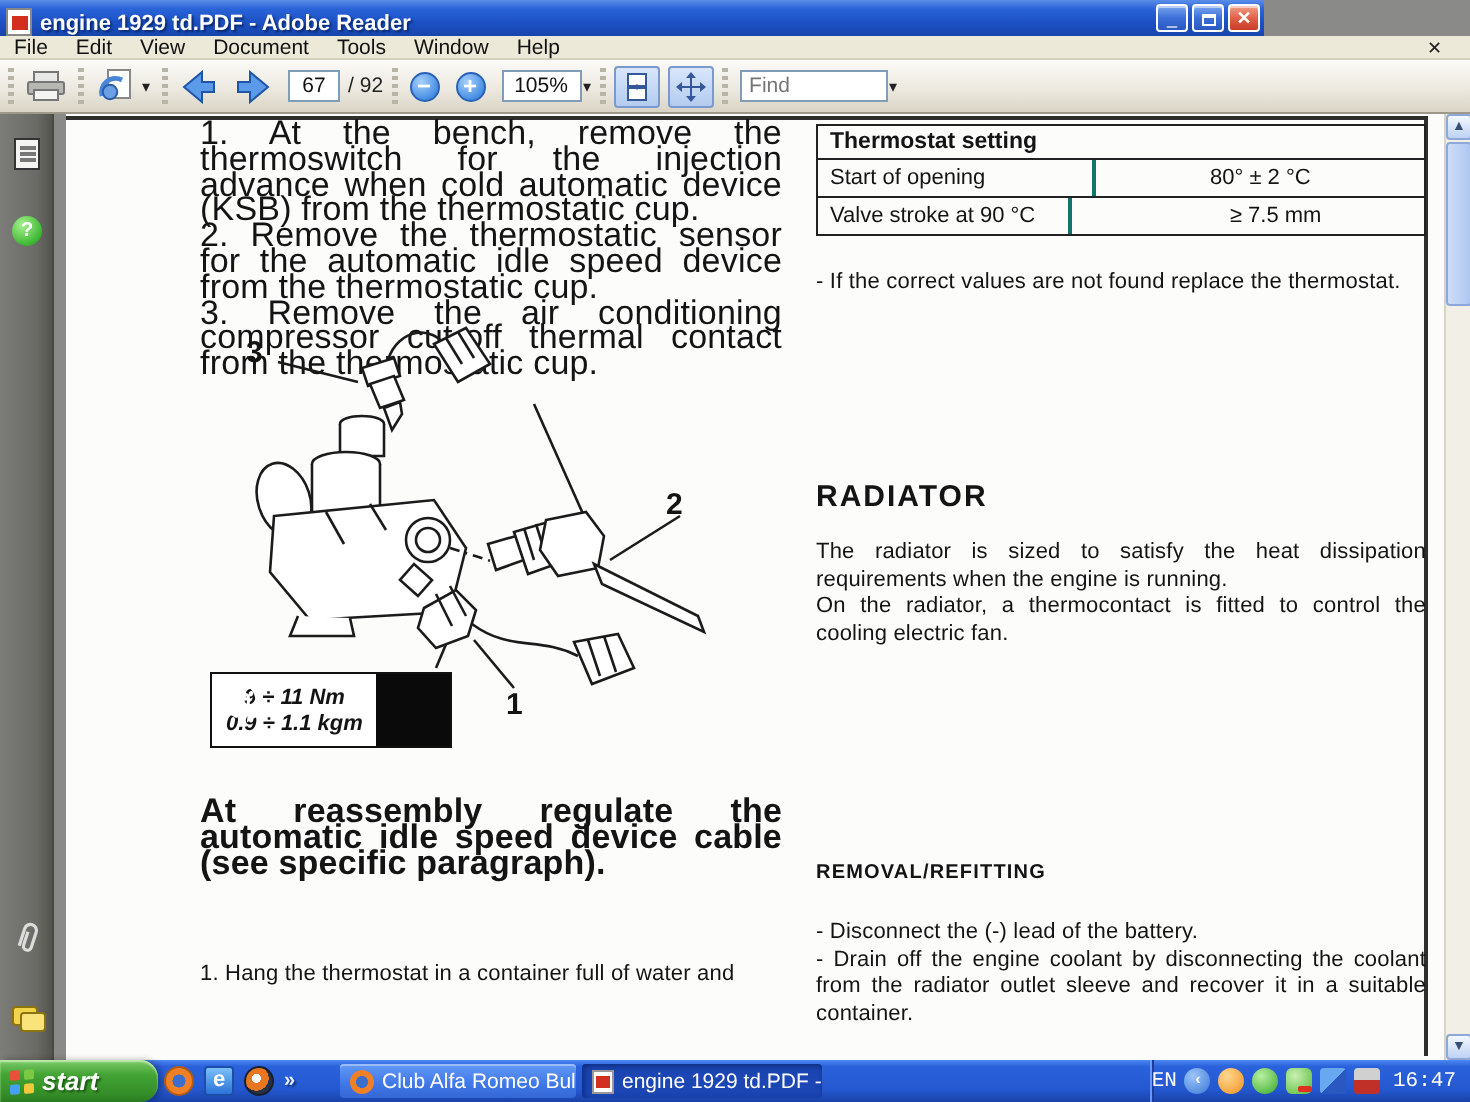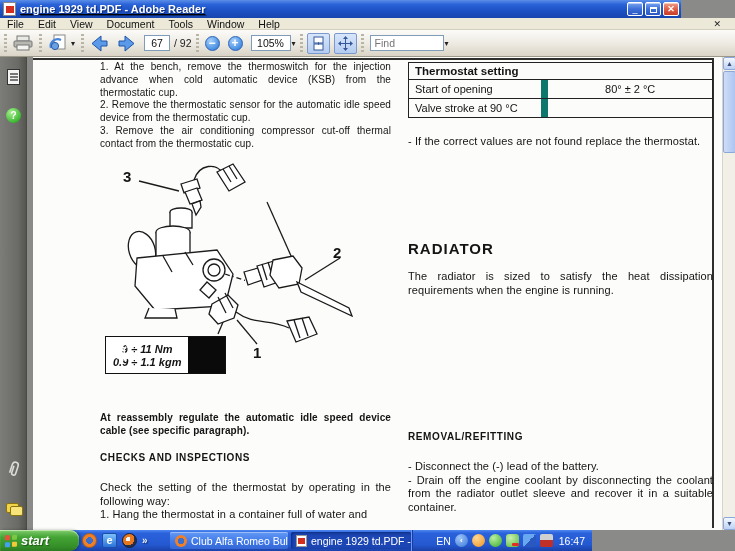--- a/index.html
+++ b/index.html
@@ -1,23 +1,23 @@
 <!DOCTYPE html>
 <html><head>
 <meta charset="utf-8">
 <style>
   * { margin:0; padding:0; box-sizing:border-box; }
   html,body { width:735px; height:551px; overflow:hidden; }
   body { font-family:"Liberation Sans", sans-serif; background:#808080; }
   .screen { position:relative; width:735px; height:551px; overflow:hidden; background:#8a8a88; }
 
   
-  .titlebar { position:absolute; left:0; top:0; width:681px; height:18px;
+  .titlebar { position:absolute; left:0; top:0; width:632px; height:18px;
     background:linear-gradient(180deg,#5a8ee8 0%,#2a63d8 25%,#1c51c4 60%,#1745ae 100%);
-    display:flex; align-items:center; padding-left:3px;text-decoration:underline; }
+    display:flex; align-items:flex-end; padding-left:3px; }
   .titlebar .title { color:#fff; font-weight:bold; font-size:11px; text-shadow:1px 1px 1px #0a2a72; margin-left:4px; white-space:nowrap; }
   .pdficon { width:13px; height:14px; background:#fefefe; border:1px solid #888; position:relative; }
   .pdficon::after { content:""; position:absolute; left:2px; top:3px; width:8px; height:7px; background:#d32f1e; }
   .winbtns { position:absolute; right:2px; top:2px; display:flex; gap:2px; }
   .winbtn { width:16px; height:14px; border-radius:2px; border:1px solid #fff; color:#fff; font-size:9px; line-height:12px; text-align:center;
     background:linear-gradient(180deg,#7aa4f0 0%,#3c6fd8 50%,#2a58c0 100%); box-shadow:inset 0 1px 0 rgba(255,255,255,.5); }
   .winbtn.close { background:linear-gradient(180deg,#f0a088 0%,#e06048 50%,#c83c28 100%); font-weight:bold; }
   .glyph-restore { display:inline-block; width:7px; height:6px; border:1px solid #fff; border-top:2px solid #fff; position:relative; top:1px; }
 
   
@@ -58,29 +58,29 @@
   .bubble-glyph { width:16px; height:12px; position:relative; }
   .bubble-glyph::before, .bubble-glyph::after { content:""; position:absolute; width:11px; height:8px; border-radius:2px;
     background:#f2d44a; border:1px solid #8a7410; }
   .bubble-glyph::before { left:0; top:0; }
   .bubble-glyph::after { left:4px; top:3px; background:#f8e47a; }
 
   
   .docpage { position:absolute; left:33px; top:57px; width:689px; height:473px; background:#fcfcfa; color:#141414; }
   .scanline-top { position:absolute; left:0; top:1px; width:681px; height:2px; background:#2e2e2c; }
   .scanline-right { position:absolute; left:679px; top:1px; width:2px; height:470px; background:#2e2e2c; }
-  .body-text { font-size:10px; line-height:12.8px; text-align:justify; letter-spacing:.1px; }
+  .body-text { font-size:17px; line-height:12.8px; text-align:justify; letter-spacing:.1px; }
   .body-text2 { font-size:11px; line-height:13.5px; text-align:justify; letter-spacing:.1px; }
   .abs { position:absolute; }
 
   .ttable { left:375px; top:5px; width:305px; border:1.5px solid #222; }
   .ttable .thead { border-bottom:1px solid #222; font-weight:bold; font-size:11.5px; padding:2px 6px; }
   .ttable .trow { display:flex; border-bottom:1px solid #222; font-size:11px; }
   .ttable .trow:last-child { border-bottom:none;gap:28px; }
-  .ttable .tcell-l { width:46%; border-right:7px solid #0f766e; padding:3px 6px; }
+  .ttable .tcell-l { width:46%; border-right:2px solid #0f766e; padding:3px 6px; }
   .ttable .tcell-v { width:54%; padding:3px 6px; text-align:center; }
 
   .h-small { font-weight:bold; font-size:10px; letter-spacing:.6px; }
   .h-big { font-weight:bold; font-size:15px; letter-spacing:1px; }
 
   
   .diagram { left:64px; top:101px; width:298px; height:240px; }
   .diagram svg { position:absolute; left:0; top:0; }
   .torquebox { position:absolute; display:flex; border:1.5px solid #111; background:#fff; height:38px; }
   .tq-ico { width:37px; height:100%; background:#0a0a0a; flex:none; display:flex; align-items:center; justify-content:center; }
@@ -88,21 +88,21 @@
   .tq-text div { font-weight:bold; font-size:11px; white-space:nowrap; }
   .dlabel { position:absolute; font-weight:bold; font-size:15px; }
 
   
   .vscroll { position:absolute; left:722px; top:57px; width:13px; height:473px; background:#f1efe6; border-left:1px solid #d8d4c8; }
   .sbtn { position:absolute; left:0; width:13px; height:13px; background:linear-gradient(180deg,#f4f8ff,#bed2f4); border:1px solid #8da8d8;
     border-radius:2px; color:#3a4e78; font-size:7px; text-align:center; line-height:11px; }
   .sthumb { position:absolute; left:0; top:14px; width:13px; height:82px; background:linear-gradient(90deg,#cfdcf8,#aec6f0); border:1px solid #8da8d8; border-radius:2px; }
 
   
-  .taskbar { position:absolute; left:0; top:530px; width:592px; height:21px;
+  .taskbar { position:absolute; left:0; top:530px; width:735px; height:21px;
     background:linear-gradient(180deg,#4e88f0 0%,#2a62dc 15%,#2458d0 70%,#1a42a8 100%); }
   .startbtn { position:absolute; left:0; top:0; height:21px; width:79px; border-radius:0 9px 9px 0;
     background:linear-gradient(180deg,#7fcb6b 0%,#43a434 35%,#358e28 80%,#2a7c20 100%);
     box-shadow:inset 0 1px 1px #c2ecb0, 2px 0 3px rgba(0,0,0,.3); display:flex; align-items:center; padding-left:5px; gap:4px;
     color:#fff; font-weight:bold; font-style:italic; font-size:13px; text-shadow:1px 1px 1px #1c5a14; }
   .winflag { width:12px; height:12px; position:relative; transform:skewY(-4deg); }
   .winflag i { position:absolute; width:5px; height:5px; border-radius:1px; }
   .winflag .r { left:0; top:0; background:#e8503c; } .winflag .g { right:0; top:0; background:#7cc845; }
   .winflag .b { left:0; bottom:0; background:#44a0f0; } .winflag .y { right:0; bottom:0; background:#f2c83c; }
   .ql { position:absolute; left:82px; top:0; height:21px; display:flex; align-items:center; gap:5px; }
@@ -111,22 +111,22 @@
   .ie { border-radius:2px; background:linear-gradient(180deg,#7cc0f8,#2a72d8); border:1px solid #1a4ea8; color:#fff; font-size:11px; line-height:13px; text-align:center; font-weight:bold;}
   .mp { background:radial-gradient(circle at 40% 40%,#f8f8f8 0 20%,#e87820 21% 55%,#283048 56% 100%); border:1px solid #182030; }
   .chev { color:#eaf2ff; font-size:10px; font-weight:bold; text-shadow:1px 1px 1px #16347c; }
   .taskitem { position:absolute; top:2px; height:17px; border-radius:2px; display:flex; align-items:center; gap:4px; padding:0 5px;
     color:#fff; font-size:10.5px; white-space:nowrap; overflow:hidden; }
   .taskitem.idle { background:linear-gradient(180deg,#639af6 0%,#3e77e8 60%,#3567d4 100%); box-shadow:inset 0 1px 0 #9cbcf8; }
   .taskitem.active { background:#1c46b4; box-shadow:inset 1px 1px 3px #0c2a7a; }
   .t-ff { width:12px; height:12px; border-radius:50%; background:radial-gradient(circle at 50% 50%,#3c6ecc 0 35%,#f08028 36% 100%); flex:none; }
   .t-pdf { width:11px; height:12px; background:#fff; border:1px solid #999; position:relative; flex:none; }
   .t-pdf::after { content:""; position:absolute; left:1px; top:2px; width:7px; height:6px; background:#d32f1e; }
-  .tray { position:absolute; right:0; top:0; height:21px; display:flex; align-items:center; gap:4px; padding:0 7px 0 24px;
-    border-left:1px solid #6a98f4; box-shadow:inset 1px 0 0 #1a3c9c; color:#fff; }
+  .tray { position:absolute; right:0; top:0; height:21px; display:flex; align-items:center; gap:4px; padding:0 7px 0 0;
+    border-left:1px solid #6a98f4; box-shadow:inset 1px 0 0 #1a3c9c; color:#fff;font-family:Liberation Mono, monospace; }
   .tray .lang { font-size:10.5px; }
   .tray-ico { width:13px; height:13px; border-radius:50%; flex:none; }
   .tico1 { background:radial-gradient(circle at 35% 30%,#9cc4f8,#3a78d8); color:#fff; font-size:8px; line-height:13px; text-align:center; font-weight:bold; }
   .tico2 { background:radial-gradient(circle at 35% 30%,#ffd890,#f09020); }
   .tico3 { background:radial-gradient(circle at 35% 30%,#b8f0a0,#38a828); }
   .tico4 { background:radial-gradient(circle at 35% 30%,#c8f0b0,#58b838); position:relative; border-radius:3px; }
   .tico4::after { content:""; position:absolute; right:0; bottom:1px; width:7px; height:3px; background:#e03020; border-radius:1px; }
   .tico5 { background:linear-gradient(135deg,#68a8f0 0 50%,#2858c0 50% 100%); border-radius:2px; }
   .tico6 { background:linear-gradient(180deg,#d0d0d0 0 45%,#c03028 45% 100%); border-radius:2px; }
   .clock { font-size:10.5px; color:#fff; margin-left:2px; }
@@ -304,44 +304,44 @@
             <path d="M24 7 A 13 13 0 0 1 28 25" fill="none" stroke="#fff" stroke-width="2.6"></path>
             <path d="M24 23 L32 27 L23 32 Z" fill="#fff"></path>
           </svg>
         </div>
       </div>
       <div class="dlabel" style="left:26px; top:10px;">3</div>
       <div class="dlabel" style="left:236px; top:86px;">2</div>
       <div class="dlabel" style="left:156px; top:186px;">1</div>
     </div>
 
-    <div class="abs body-text" style="left:67px; top:342px; width:291px; font-weight:bold; line-height:13px;margin-top:12px;">At reassembly regulate the automatic idle speed device cable (see specific paragraph).</div>
-
-    <div class="abs h-small" style="left:67px; top:395px;">CHECKS AND INSPECTIONS</div>
+    <div class="abs body-text" style="left:67px; top:342px; width:291px; font-weight:bold; line-height:13px;">At reassembly regulate the automatic idle speed device cable (see specific paragraph).</div>
+
     <div class="abs body-text2" style="left:67px; top:424px; width:291px;">
-      <p>Check the setting of the thermostat by operating in the following way:</p>
       <p>1. Hang the thermostat in a container full of water and</p>
     </div>
 
     <div class="abs ttable">
       <div class="thead">Thermostat setting</div>
       <div class="trow">
         <div class="tcell-l">Start of opening</div>
         <div class="tcell-v">80° ± 2 °C</div>
       </div>
       <div class="trow">
         <div class="tcell-l">Valve stroke at 90 °C</div>
+        <div class="tcell-v">≥ 7.5 mm</div>
       </div>
     </div>
 
     <div class="abs body-text2" style="left:375px; top:78px; width:305px;">- If the correct values are not found replace the thermostat.</div>
 
     <div class="abs h-big" style="left:375px; top:183px;">RADIATOR</div>
     <div class="abs body-text2" style="left:375px; top:213px; width:305px;">
       <p>The radiator is sized to satisfy the heat dissipation requirements when the engine is running.</p>
+      <p>On the radiator, a thermocontact is fitted to control the cooling electric fan.</p>
     </div>
 
     <div class="abs h-small" style="left:375px; top:374px;">REMOVAL/REFITTING</div>
     <div class="abs body-text2" style="left:375px; top:403px; width:305px;">
       <p>- Disconnect the (-) lead of the battery.</p>
       <p>- Drain off the engine coolant by disconnecting the coolant from the radiator outlet sleeve and recover it in a suitable container.</p>
     </div>
   </div>
 
   <div class="vscroll">

